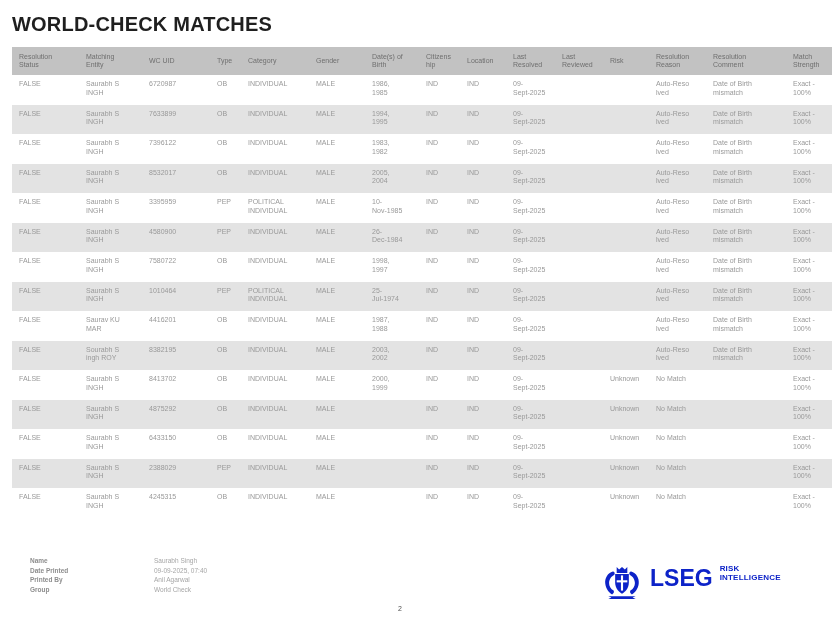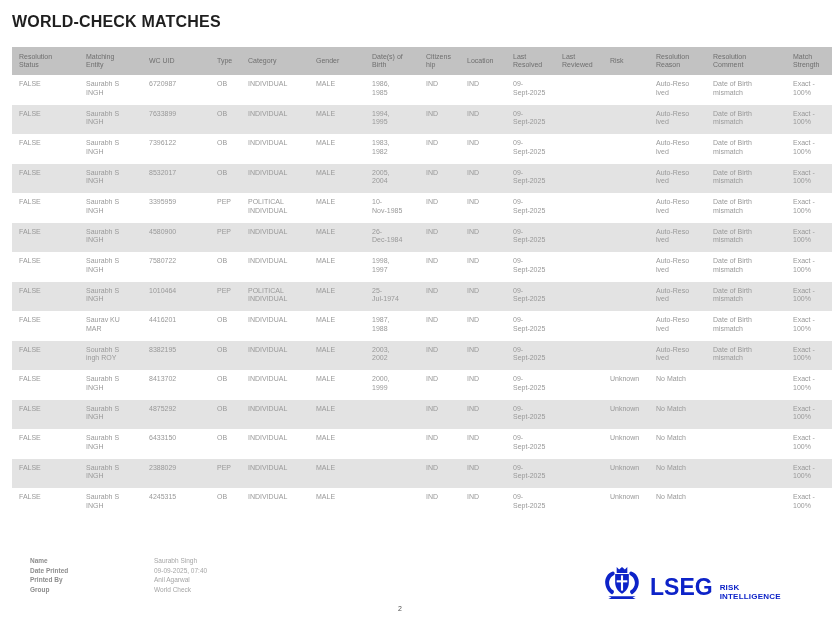--- a/index.html
+++ b/index.html
@@ -14,21 +14,21 @@
     --page_number:#4d4d4d;
   }
   *{margin:0;padding:0;box-sizing:border-box;}
   html,body{background:#ffffff;}
   body{
     width:840px;height:626px;position:relative;overflow:hidden;
     font-family:"Liberation Sans", sans-serif;
   }
   .page-title{
     position:absolute;left:12px;top:13px;
-    font-size:16px;font-weight:700;color:var(--title_text);letter-spacing:.2px;
+    font-size:20px;font-weight:700;color:var(--title_text);letter-spacing:.2px;
   }
   table.matches{
     position:absolute;left:12px;top:47px;width:820px;
     border-collapse:collapse;table-layout:fixed;
   }
   table.matches th{
     background:var(--header_bg);color:var(--header_text);
     font-weight:400;font-size:7px;line-height:8.5px;
     text-align:left;vertical-align:middle;
     padding:2px 3px 2px 7px;height:28px;white-space:pre-line;
@@ -39,21 +39,21 @@
     padding:5px 3px 2px 7px;height:29.5px;white-space:pre-line;
     overflow:hidden;
   }
   table.matches tbody tr:nth-child(even) td{background:var(--row_alt_bg);}
   .footer-block{position:absolute;left:30px;top:556px;}
   .footer-row{display:flex;font-size:6.5px;line-height:9.6px;}
   .footer-label{width:124px;color:var(--footer_label);font-weight:700;}
   .footer-value{color:var(--footer_value);}
   .logo{
     position:absolute;left:603px;top:565px;
-    display:flex;align-items:flex-end;color:var(--logo_blue);
+    display:flex;align-items:flex-start;color:var(--logo_blue);
   }
   .crest{width:38px;height:36px;}
   .brand{font-size:23px;font-weight:700;color:var(--logo_blue);margin-left:9px;}
   .tagline{
     margin-left:7px;display:flex;flex-direction:column;
     font-size:8px;line-height:8.5px;font-weight:700;color:var(--logo_blue);letter-spacing:.2px;
   }
   .page-number{
     position:absolute;top:605px;left:0;width:800px;text-align:center;
     font-size:7px;color:var(--page_number);

